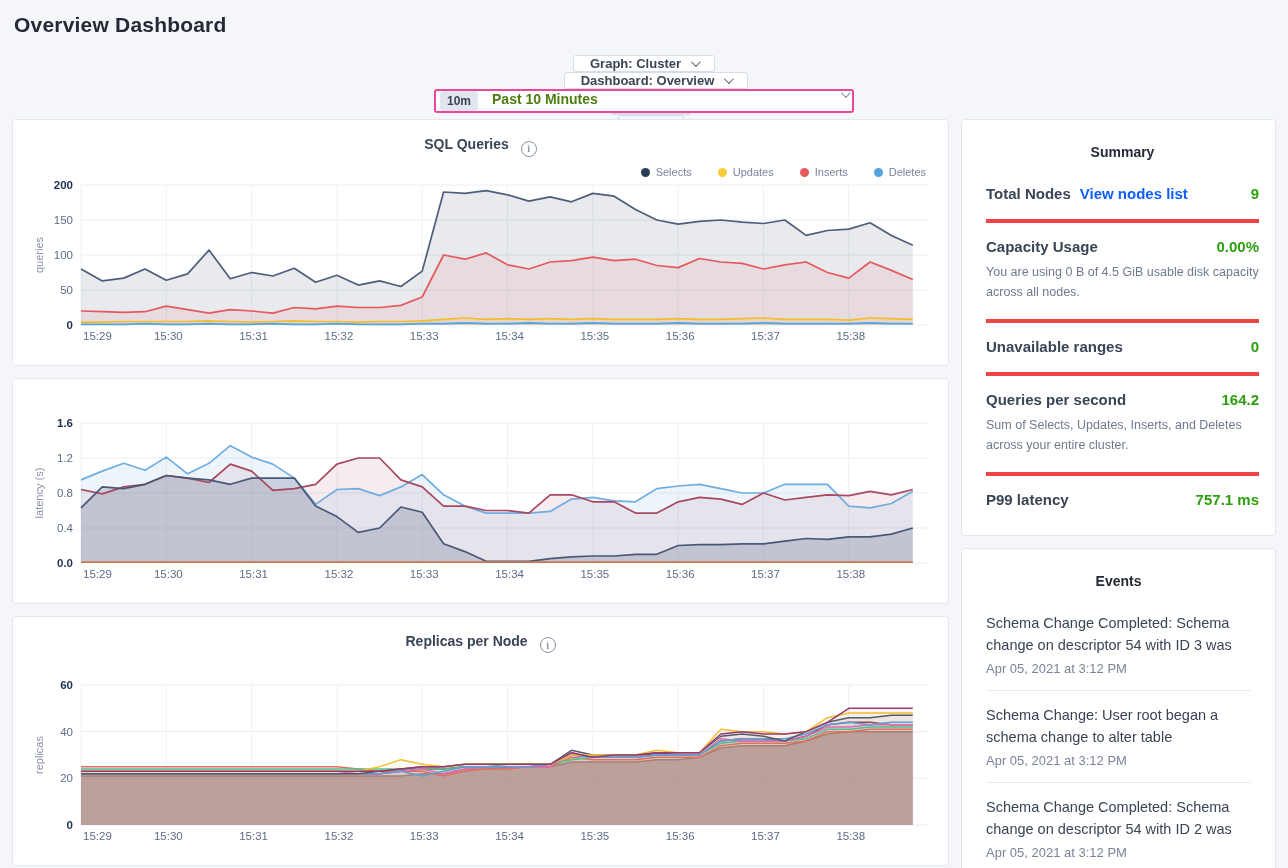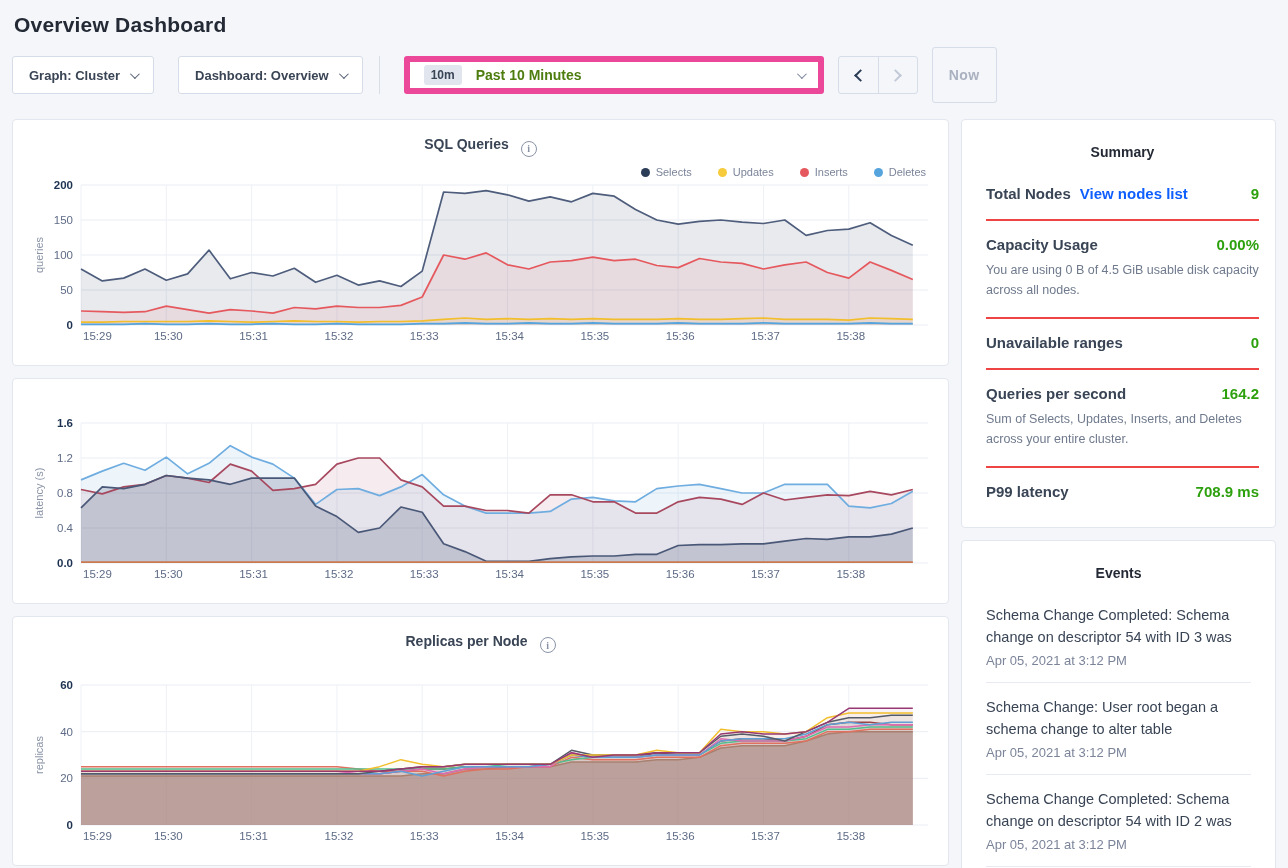--- a/index.html
+++ b/index.html
@@ -3,29 +3,29 @@
 <meta charset="utf-8">
 <style>
   * { margin:0; padding:0; box-sizing:border-box; }
   html,body { width:1288px; height:868px; overflow:hidden; background:#f4f6fa;
     font-family:"Liberation Sans", sans-serif; color:#394455; }
 
   .page { padding:0 12px; }
   .page-title { font-size:21px; font-weight:700; color:#242a35; padding:13px 2px 18px 2px; letter-spacing:.2px; }
 
   
-  .toolbar { display:flex; align-items:center; height:40px; margin-bottom:24px; }
+  .toolbar { display:flex; align-items:center; height:40px; margin-bottom:24px;flex-direction:column; }
   .dd-btn { display:flex; align-items:center; gap:10px; background:#fff; border:1px solid #d6dce8;
     border-radius:3px; height:38px; padding:0 16px; font-size:13px; font-weight:700; color:#394455; cursor:pointer; }
   .dd-btn + .dd-btn { margin-left:24px; }
   .chev { width:7px; height:7px; border-right:1.8px solid #566075; border-bottom:1.8px solid #566075;
     transform:rotate(45deg) translateY(-2px); display:inline-block; }
   .v-sep { width:1px; height:38px; background:#d9dfe8; margin:0 24px 0 16px; }
-  .time-dd { display:flex; align-items:center; background:#fff; border:6px solid #ec4899; border-radius:3px;
-    height:38px; width:420px; padding:0 14px; cursor:pointer; }
+  .time-dd { display:flex; background:#fff; border:2px solid #ec4899; border-radius:3px;
+    height:38px; width:420px; padding:0 4px; cursor:pointer; }
   .time-badge { background:#e0e5ee; color:#394455; font-size:12px; font-weight:700; border-radius:3px;
     padding:3px 7px; margin-right:14px; }
   .time-label { font-size:14px; font-weight:700; color:#4d7c0f; flex:1; }
   .time-dd .chev { border-color:#7b8499; }
   .nav-group { display:flex; margin-left:14px; border:1px solid #d6dce8; border-radius:3px; overflow:hidden; height:38px; }
   .nav-btn { width:39px; height:100%; display:flex; align-items:center; justify-content:center; background:transparent; border:none; cursor:pointer; }
   .nav-btn + .nav-btn { border-left:1px solid #d6dce8; }
   .arr { width:9px; height:9px; border-right:2.4px solid #2c3d57; border-bottom:2.4px solid #2c3d57; }
   .arr.left  { transform:rotate(135deg); margin-left:4px; }
   .arr.right { transform:rotate(-45deg); margin-right:4px; border-color:#c2c9d6; }
@@ -44,21 +44,21 @@
     vertical-align:-3px; margin-left:8px; font-family:"Liberation Serif", serif; }
   .legend-row { text-align:right; padding:6px 6px 0 0; height:22px; }
   .legend-item { display:inline-flex; align-items:center; margin-left:26px; font-size:11px; color:#7b8499; }
   .legend-dot { width:9px; height:9px; border-radius:50%; margin-right:6px; display:inline-block; }
   .chart-spacer { height:26px; }
   .chart-host { width:100%; }
 
   
   .sum-panel { padding:6px 16px 10px 24px; }
   .side-title { text-align:center; font-size:14px; font-weight:700; color:#242a35; padding:18px 0 10px 0; }
-  .sum-row { padding:15px 0 17px 0; border-bottom:2px solid #ef4444; }
+  .sum-row { padding:15px 0 17px 0; border-bottom:4px solid #ef4444; }
   .sum-row:last-child { border-bottom:none; }
   .sum-line { display:flex; align-items:baseline; }
   .sum-label { font-size:15px; font-weight:700; color:#394455; }
   .sum-link { font-size:15px; font-weight:700; margin-left:9px; cursor:pointer; text-decoration:none; }
   .sum-value { margin-left:auto; font-size:15px; font-weight:700; }
   .sum-desc { font-size:12.5px; color:#6f7a8d; line-height:1.6; margin-top:7px; }
   .events-panel { padding:6px 24px 10px 24px; }
   .event-item { padding:13px 0 14px 0; border-bottom:1px solid #e7eaf0; }
   .event-item:last-child { border-bottom:none; }
   .event-text { font-size:14.5px; color:#394455; line-height:1.55; }
@@ -298,21 +298,21 @@
           <div class="sum-line">
             <span class="sum-label">Queries per second</span>
             <span class="sum-value" style="color: rgb(45, 160, 14);">164.2</span>
           </div>
           <div class="sum-desc">Sum of Selects, Updates, Inserts, and Deletes across your entire cluster.</div>
         </div>
 
         <div class="sum-row">
           <div class="sum-line">
             <span class="sum-label">P99 latency</span>
-            <span class="sum-value" style="color: rgb(45, 160, 14);">708.9 ms</span>
+            <span class="sum-value" style="color: rgb(45, 160, 14);">757.1 ms</span>
           </div>
         </div>
       </div>
 
       <div class="panel events-panel">
         <div class="side-title">Events</div>
         <div>
             <div class="event-item">
               <div class="event-text">Schema Change Completed: Schema change on descriptor 54 with ID 3 was</div>
               <div class="event-time">Apr 05, 2021 at 3:12 PM</div>

